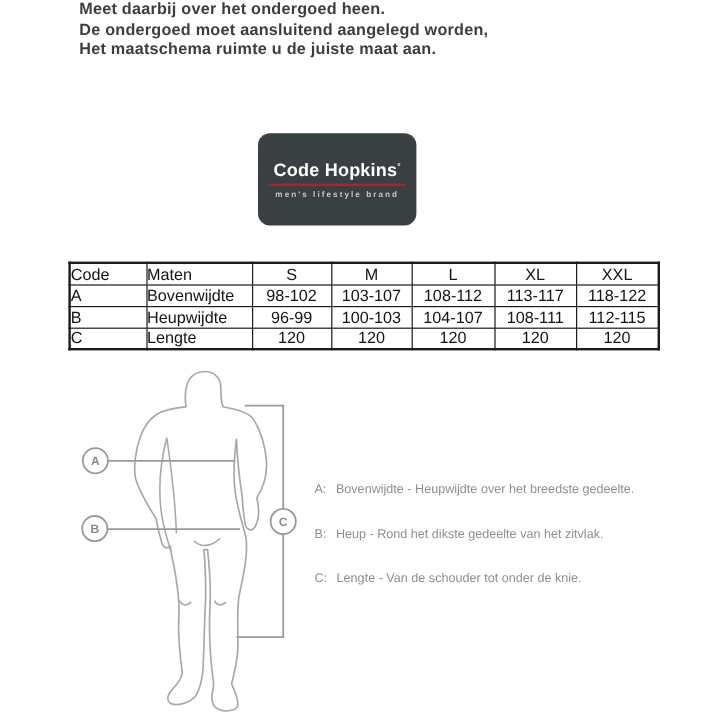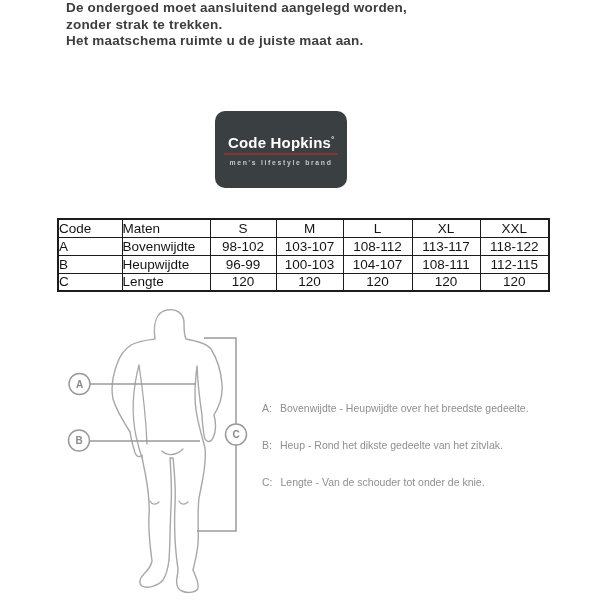--- a/index.html
+++ b/index.html
@@ -104,22 +104,22 @@
   .legend-a { top: 402px; }
   .legend-b { top: 439px; }
   .legend-c { top: 476px; }
 </style>
 </head>
 <body>
 
 <div id="canvas">
 
   <div class="intro">
+    <div>Meet daarbij over het ondergoed heen.</div>
     <div>De ondergoed moet aansluitend aangelegd worden,</div>
-    <div>zonder strak te trekken.</div>
     <div>Het maatschema ruimte u de juiste maat aan.</div>
   </div>
 
   <div class="logo-card">
     <div class="logo-brand"><span>Code Hopkins</span><sup>°</sup></div>
     <div class="logo-underline"></div>
     <div class="logo-tagline">men's lifestyle brand</div>
   </div>
 
   <table class="size-table">

